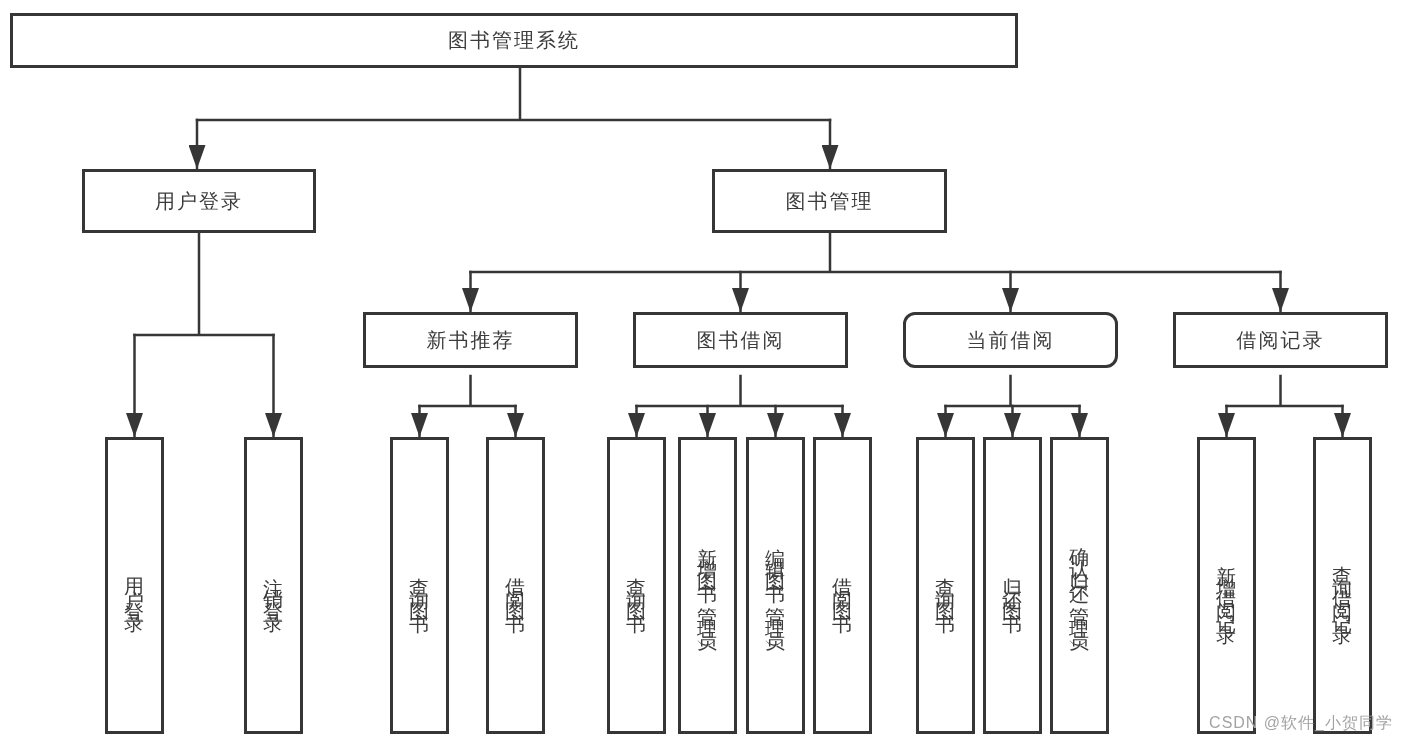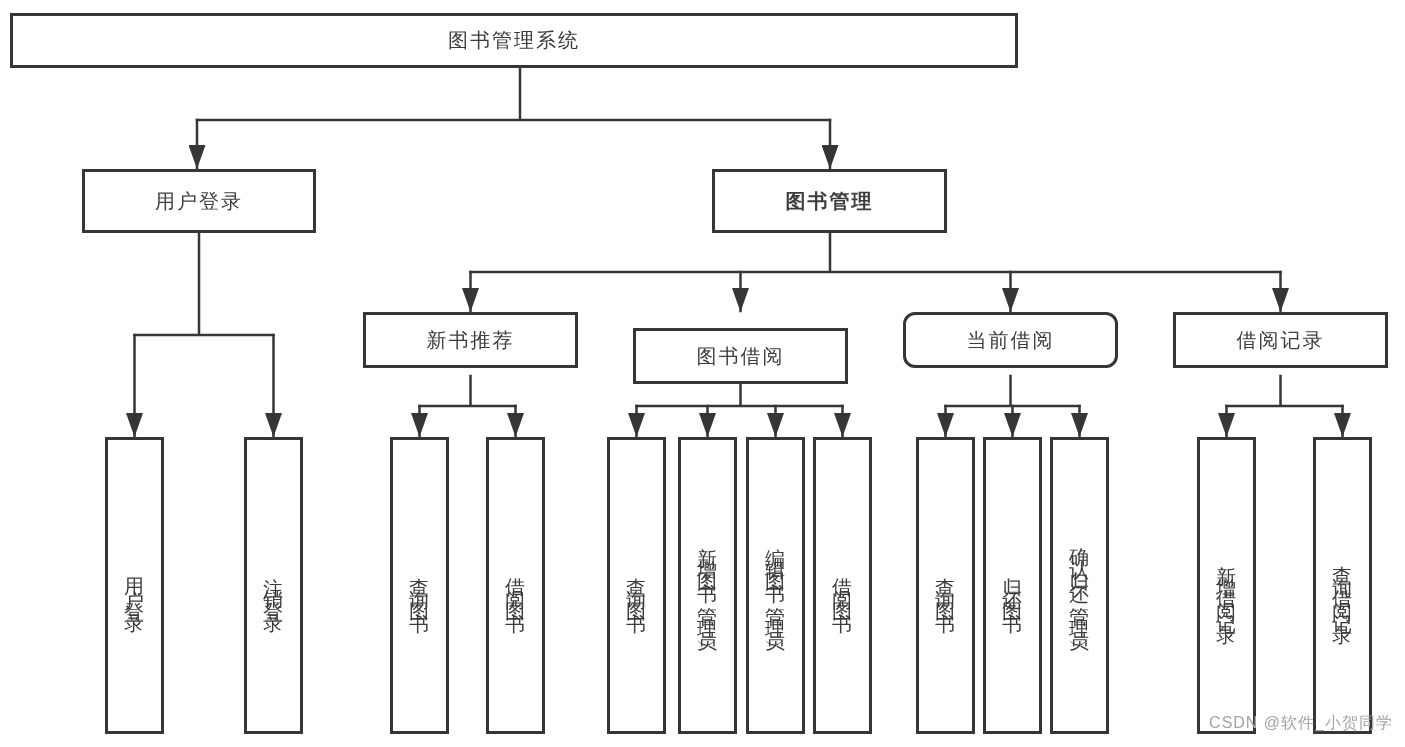--- a/index.html
+++ b/index.html
@@ -24,23 +24,23 @@
     box-sizing: border-box;
     display: flex; align-items: center; justify-content: center;
     color: #3c3c3c;
     font-size: 20px;
     letter-spacing: 2px;
     z-index: 2;
     white-space: nowrap;
   }
   .root  { left: 10px;  top: 13px;  width: 1008px; height: 55px; }
   .lvl2a { left: 82px;  top: 169px; width: 234px;  height: 64px; }
-  .lvl2b { left: 712px; top: 169px; width: 235px;  height: 64px; font-weight: bold; }
+  .lvl2b { left: 712px; top: 169px; width: 235px;  height: 64px; }
   .lvl3  { top: 312px; width: 215px; height: 56px; }
-  .l3-1 { left: 363px; }  .l3-2 { left: 633px; margin-top: 16px; }
+  .l3-1 { left: 363px; }  .l3-2 { left: 633px; }
   .l3-3 { left: 903px; border-radius: 12px; }  .l3-4 { left: 1173px; }
   .leaf {
     position: absolute;
     top: 437px; width: 59px; height: 297px;
     background: #ffffff;
     border: 3px solid #363636;
     box-sizing: border-box;
     display: flex; align-items: center; justify-content: center;
     z-index: 2;
   }

